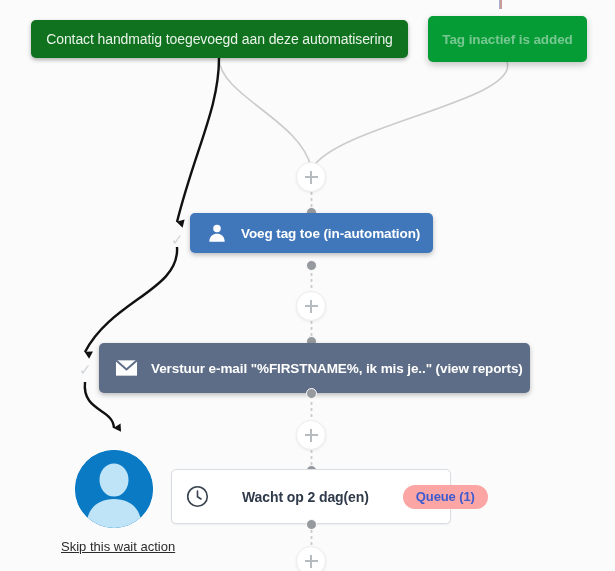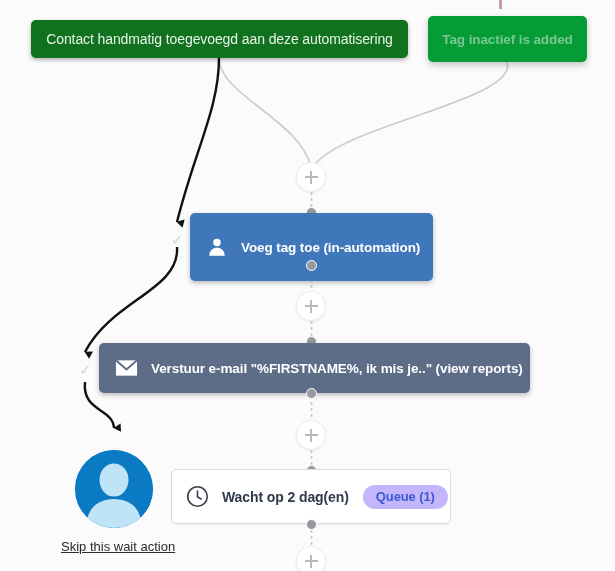--- a/index.html
+++ b/index.html
@@ -74,21 +74,21 @@
   .node-icon {
     display: inline-flex;
     align-items: center;
     justify-content: center;
     margin-right: 13px;
     flex: 0 0 auto;
   }
   .node-label { display: inline-block; }
 
   .queue-badge {
-    background: #c4b5fd;
+    background: #fca5a5;
     color: #3c5bd1;
     border-radius: 13px;
     font-size: 13px;
     font-weight: bold;
     padding: 5px 13px 6px;
     margin-left: 14px;
     line-height: 1;
   }
   .wait-label { font-weight: bold; font-size: 14px; color: #2f3a4a; }
 
@@ -178,21 +178,21 @@
     <span class="node-label">Contact handmatig toegevoegd aan deze automatisering</span>
   </div>
 
   <div class="node trigger-bright" style="left:428px; top:16px; width:159px; height:46px;">
     <span class="node-label">Tag inactief is added</span>
   </div>
 
   <div class="plus-btn" style="left:296px; top:162px;"></div>
   <div class="anchor-dot" style="left:306px; top:207px;"></div>
 
-  <div class="node action-blue" style="left:190px; top:213px; width:243px; height:68px;">
+  <div class="node action-blue" style="left:190px; top:213px; width:243px; height:40px;">
     <span class="node-icon">
       <svg width="22" height="22" viewBox="0 0 24 24" aria-hidden="true">
         <circle cx="12" cy="7" r="4.1" fill="#ffffff"></circle>
         <path d="M3.6 21.5 C3.6 15.6 7.4 12.7 12 12.7 C16.6 12.7 20.4 15.6 20.4 21.5 Z" fill="#ffffff"></path>
       </svg>
     </span>
     <span class="node-label">Voeg tag toe (in-automation)</span>
   </div>
   <div class="anchor-dot" style="left:306px; top:260px;"></div>
 
@@ -206,21 +206,21 @@
         <path d="M1 1 L12 10.5 L23 1" fill="none" stroke="#5d6d87" stroke-width="2.1"></path>
       </svg>
     </span>
     <span class="node-label">Verstuur e-mail "%FIRSTNAME%, ik mis je.." (view reports)</span>
   </div>
   <div class="anchor-dot" style="left:306px; top:388px;"></div>
 
   <div class="plus-btn" style="left:296px; top:420px;"></div>
   <div class="anchor-dot" style="left:306px; top:465px;"></div>
 
-  <div class="node action-white" style="left:171px; top:469px; width:280px; height:55px;">
+  <div class="node action-white" style="left:171px; top:469px; width:280px; height:55px;gap:20px;">
     <span class="node-icon">
       <svg width="23" height="23" viewBox="0 0 24 24" aria-hidden="true">
         <circle cx="12" cy="12" r="10.2" fill="none" stroke="#3a4350" stroke-width="1.7"></circle>
         <path d="M12 6.4 V12.2 L15.6 14.6" fill="none" stroke="#3a4350" stroke-width="1.7" stroke-linecap="round"></path>
       </svg>
     </span>
     <span class="wait-label">Wacht op 2 dag(en)</span>
     <span class="queue-badge">Queue (1)</span>
   </div>
   <div class="anchor-dot" style="left:306px; top:519px;"></div>

